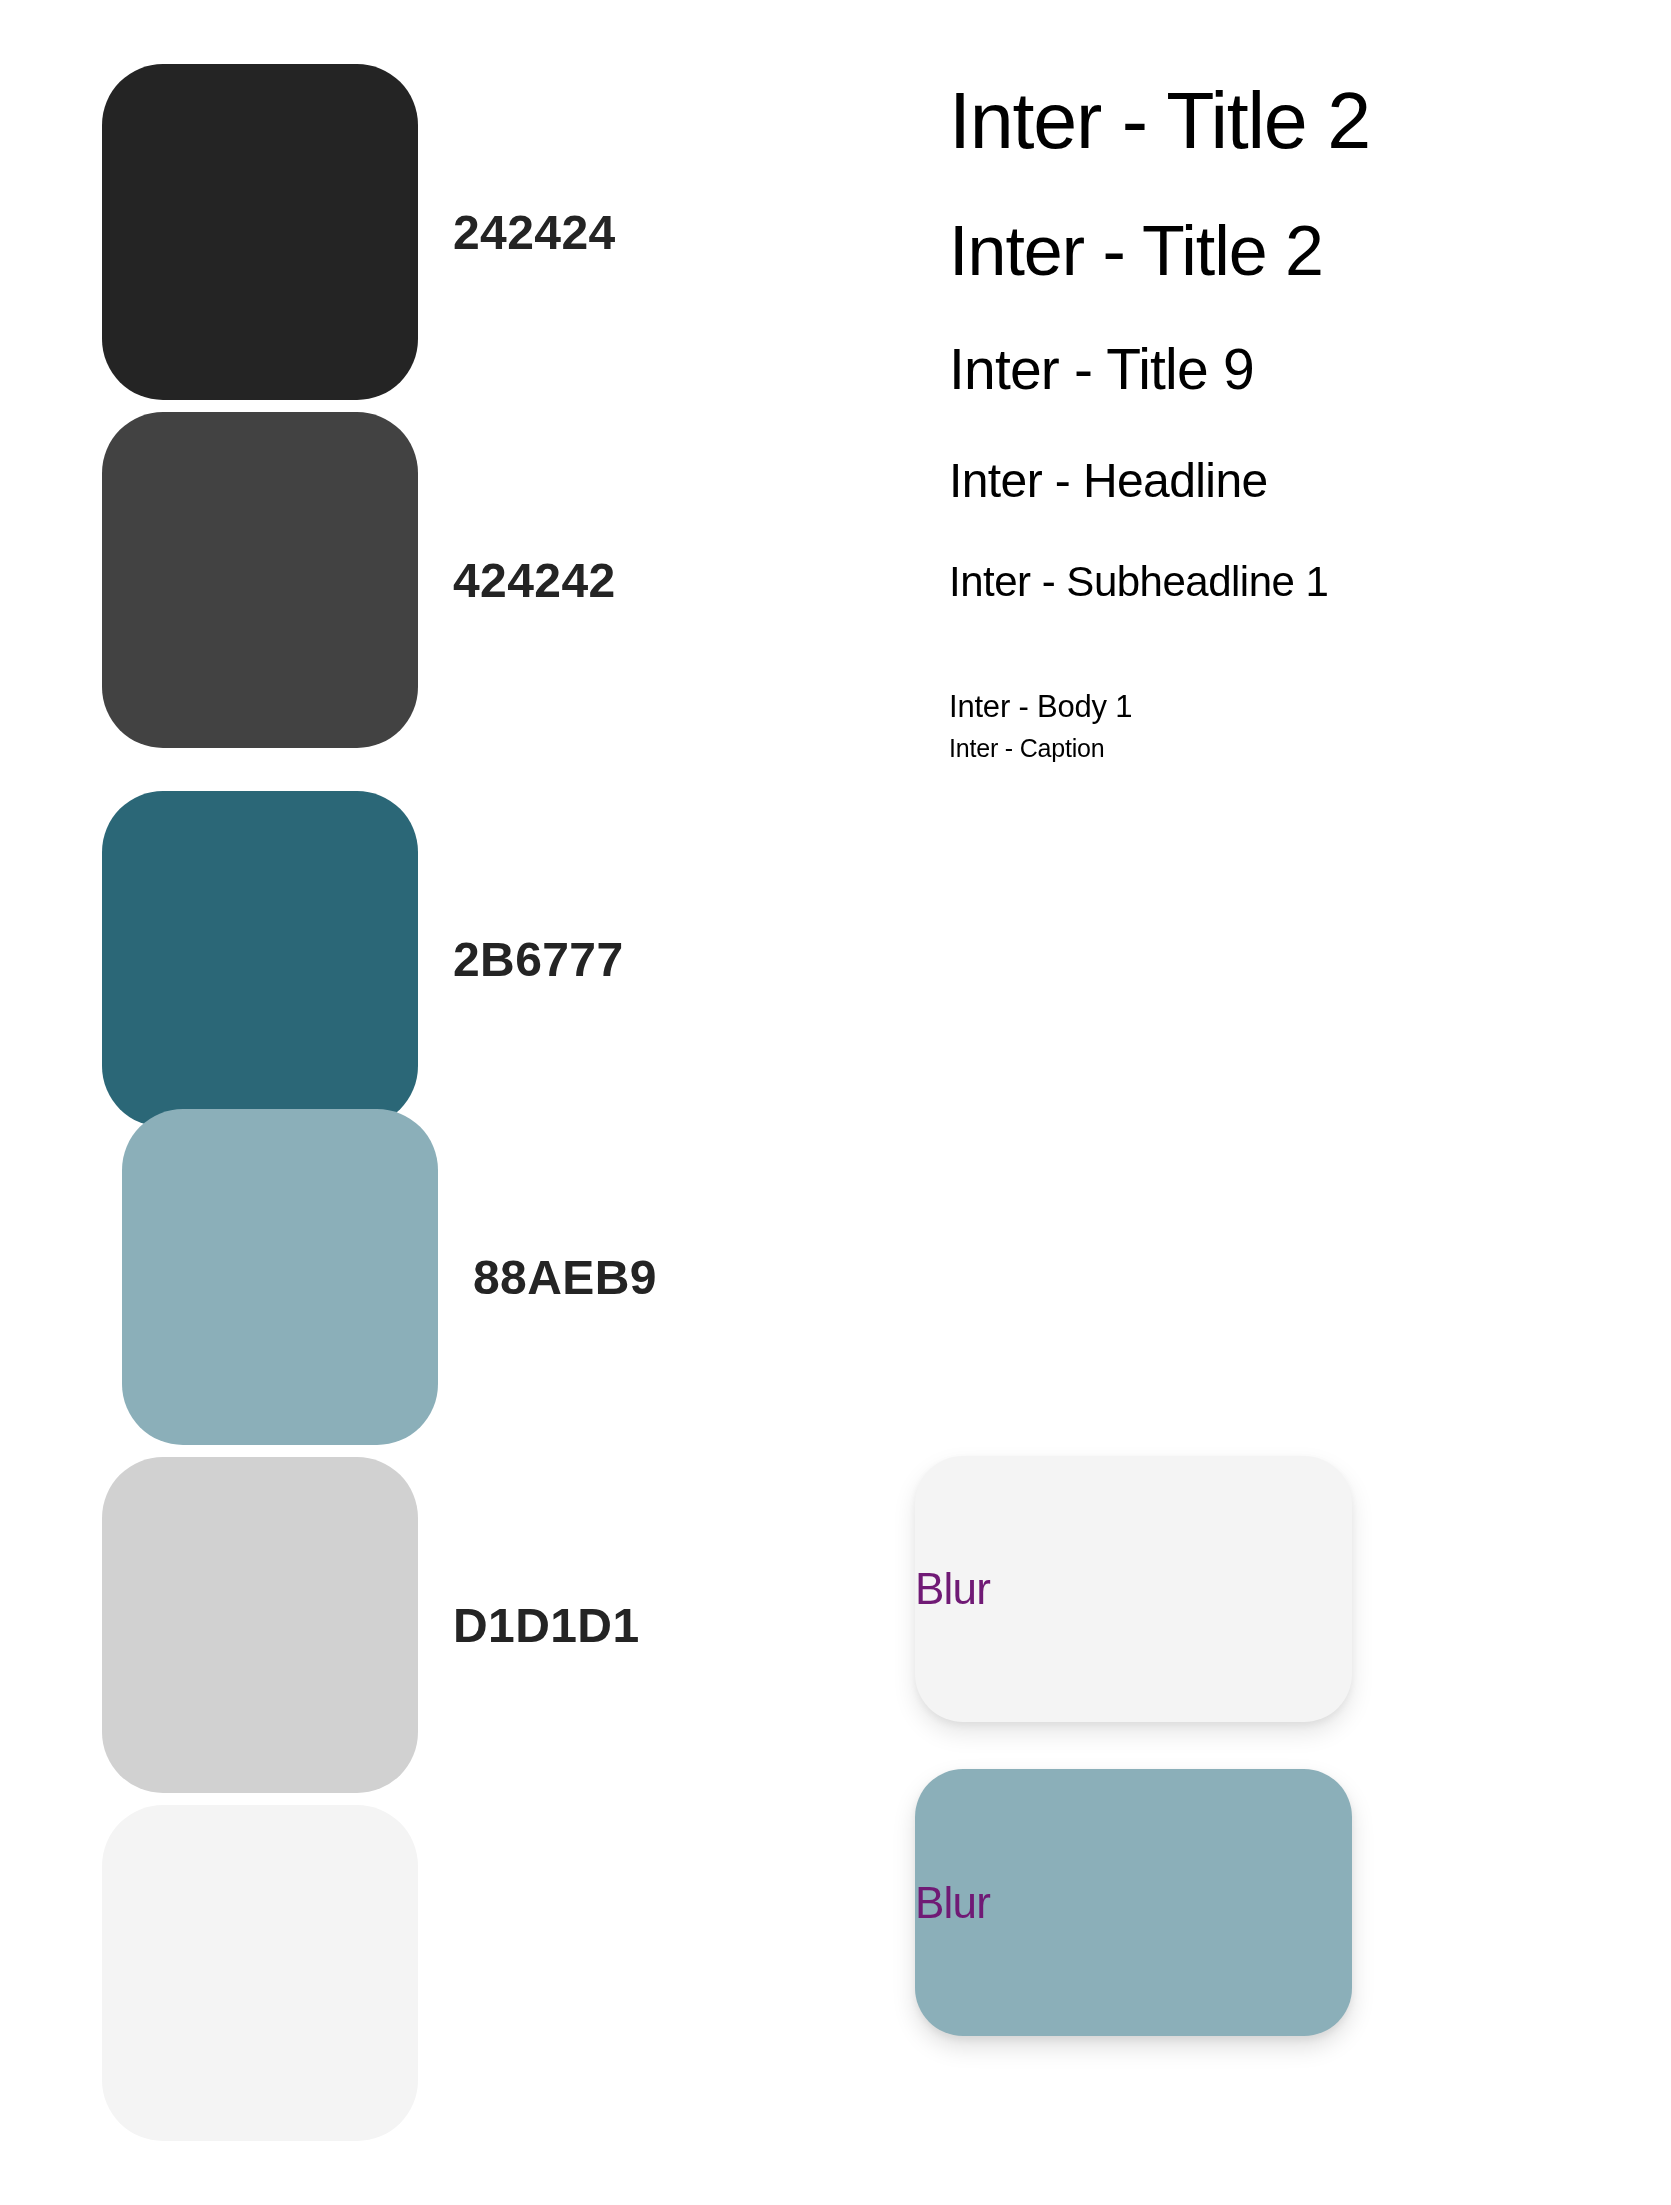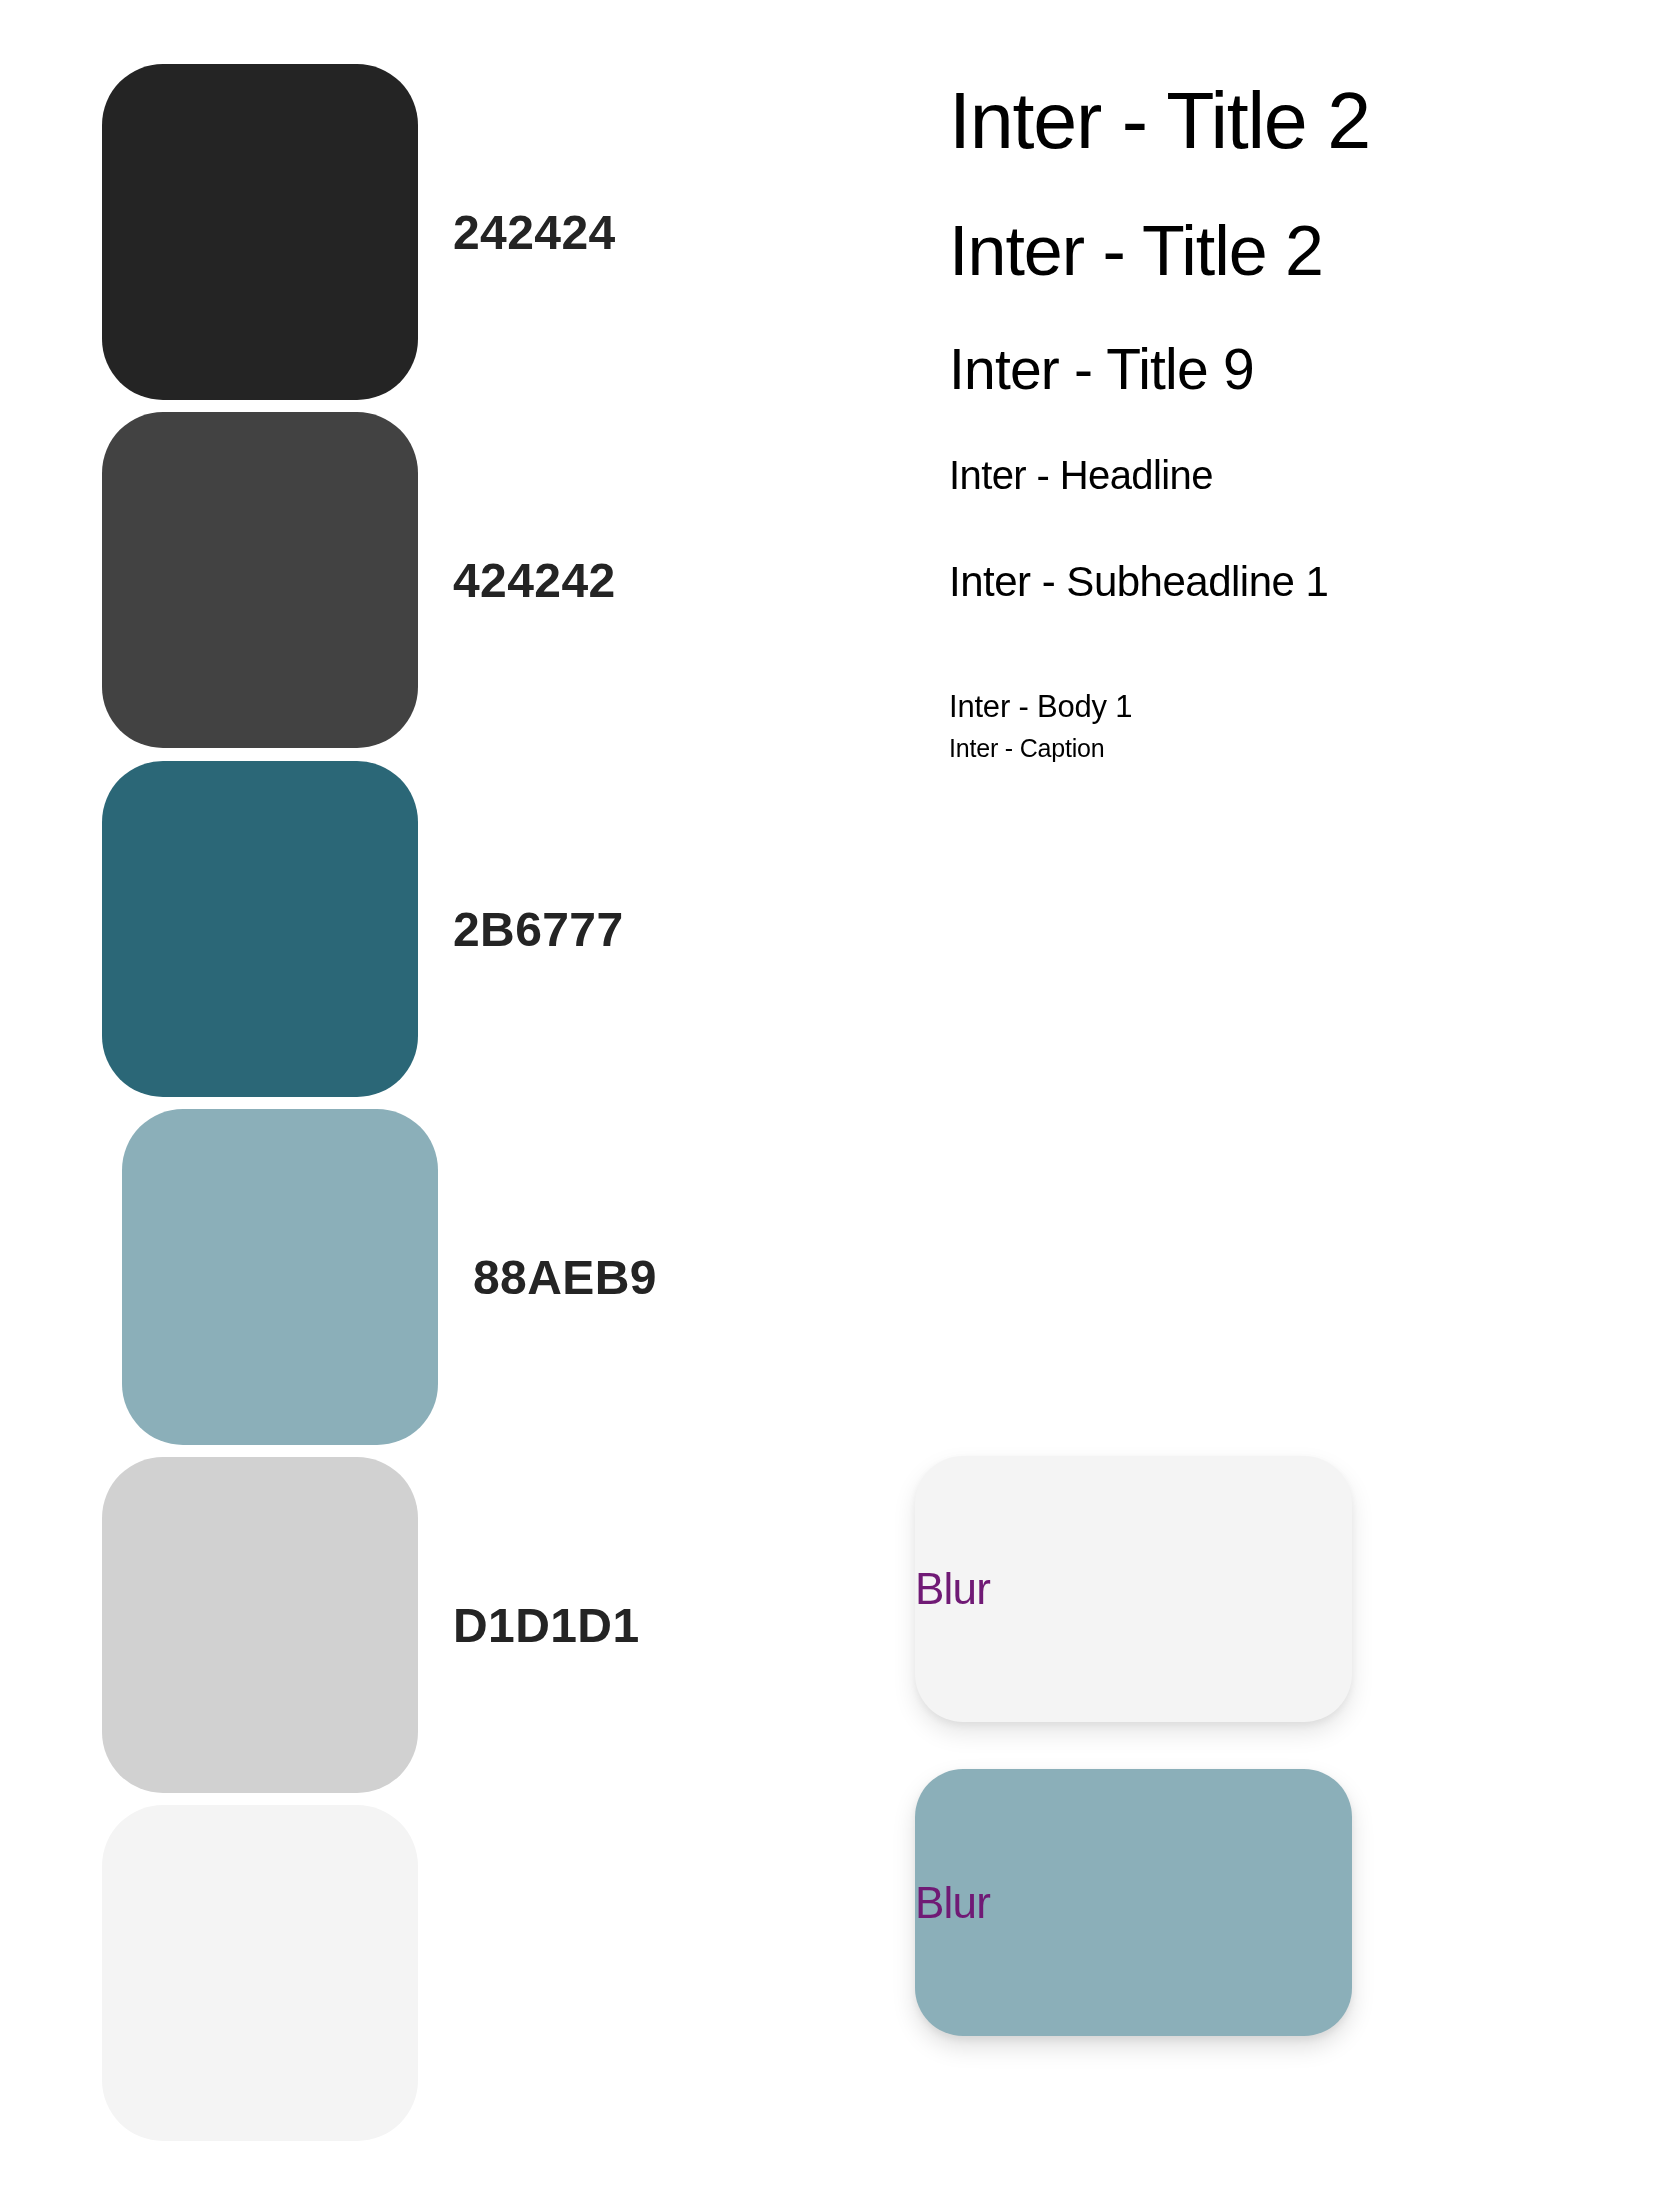--- a/index.html
+++ b/index.html
@@ -72,21 +72,21 @@
     position: absolute;
     left: 0;
     color: #000000;
     font-weight: 400;
     white-space: nowrap;
     letter-spacing: -0.4px;
   }
   .t-title1    { top: 75px;   font-size: 79px; letter-spacing: -1.2px; }
   .t-title2    { top: 211px;  font-size: 70px;  letter-spacing: -1px; }
   .t-title3    { top: 336px;  font-size: 57px;  letter-spacing: -0.8px; }
-  .t-headline  { top: 453px;  font-size: 40px;  letter-spacing: -0.6px; }
+  .t-headline  { top: 453px;  font-size: 48px;  letter-spacing: -0.6px; }
   .t-subhead1  { top: 558px;  font-size: 42px;  letter-spacing: -0.5px; }
   .t-body1     { top: 653px;  font-size: 31px;  letter-spacing: -0.2px; margin-top: 36px; }
   .t-caption   { top: 734px;  font-size: 25px;  letter-spacing: -0.2px; }
 
   
   .blur-card {
     position: absolute;
     display: flex;
     align-items: center;
     border-radius: 48px;
@@ -122,21 +122,21 @@
     <div class="swatch-row" style="top:64px;">
       <div class="swatch-chip" style="background:#242424;"></div>
       <div class="swatch-label">242424</div>
     </div>
 
     <div class="swatch-row" style="top:412px;">
       <div class="swatch-chip" style="background:#424242;"></div>
       <div class="swatch-label">424242</div>
     </div>
 
-    <div class="swatch-row" style="top:761px;">
+    <div class="swatch-row" style="top:791px;">
       <div class="swatch-chip" style="background:#2B6777;"></div>
       <div class="swatch-label">2B6777</div>
     </div>
 
     <div class="swatch-row" style="top:1109px;margin-left:20px;">
       <div class="swatch-chip" style="background:#8BAFB9;"></div>
       <div class="swatch-label">88AEB9</div>
     </div>
 
     <div class="swatch-row" style="top:1457px;">

